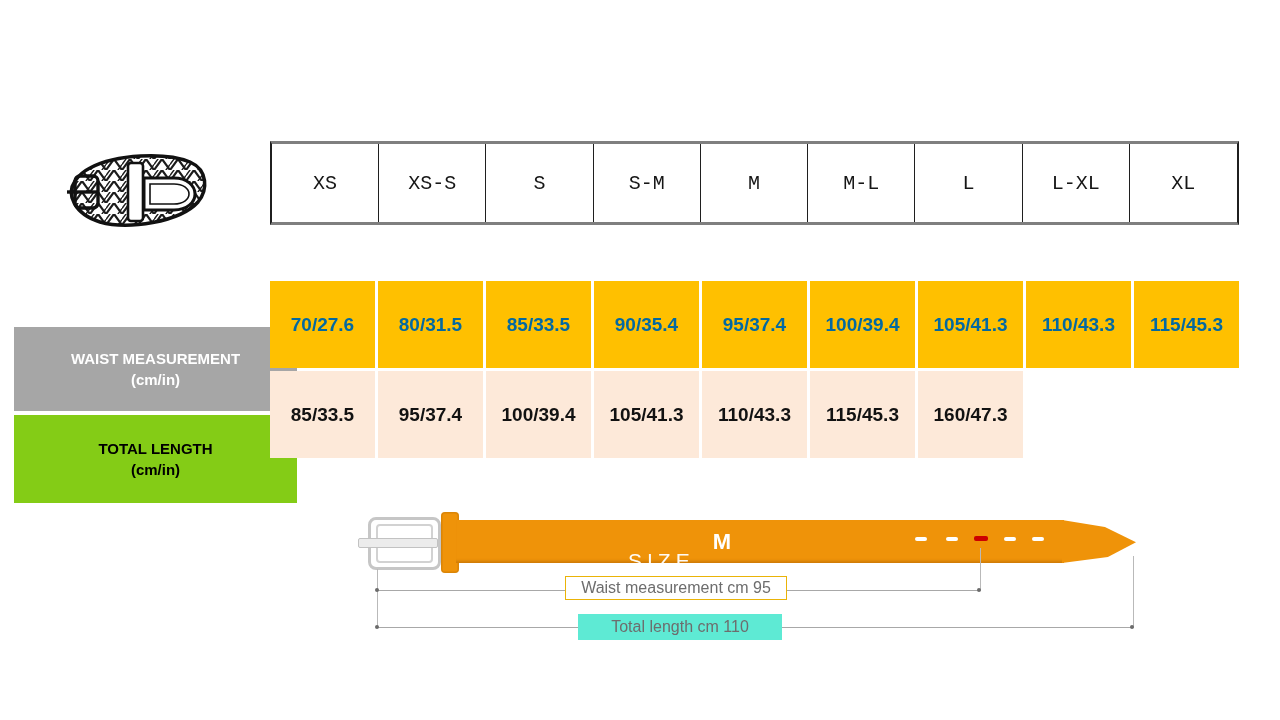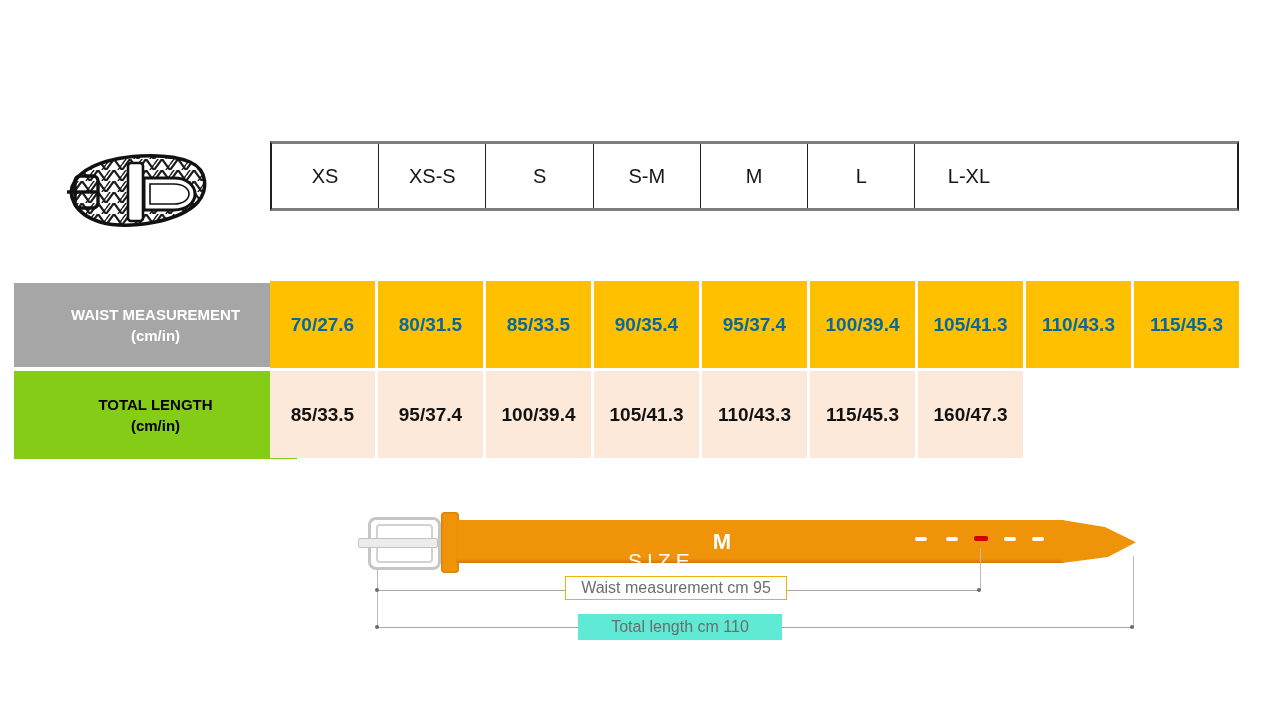--- a/index.html
+++ b/index.html
@@ -4,37 +4,38 @@
 <style>
   html,body { margin:0; padding:0; background:#ffffff; }
   * { box-sizing:border-box; }
   .canvas {
     position:relative; width:1280px; height:720px; background:#ffffff;
     font-family:"Liberation Sans", sans-serif; overflow:hidden;
   }
 
   
   .size-header {
-    position:absolute; left:270px; top:141px; width:969px; height:70px;
+    position:absolute; left:270px; top:141px; width:969px; height:84px;
     display:grid; grid-template-columns:repeat(9,1fr);
     border-top:3px solid #7f7f7f; border-bottom:3px solid #7f7f7f;
     border-left:2px solid #1f1f1f; border-right:2px solid #1f1f1f;
     background:#fff;
+    font-family:Liberation Mono, monospace;
   }
   .size-header .hcell {
     display:flex; align-items:center; justify-content:center;
     font-size:20px; color:#161616; border-right:1.5px solid #1f1f1f;
   }
   .size-header .hcell:last-child { border-right:none; }
 
   
   .rowlabel {
     position:absolute; left:14px; width:283px;
     display:flex; flex-direction:column; align-items:center; justify-content:center;
-    font-weight:bold; font-size:15px; line-height:1.4; text-align:left;
+    font-weight:bold; font-size:15px; line-height:1.4; text-align:left;margin-top:44px;
   }
   .rowlabel.waist { top:283px; height:84px; background:#a6a6a6; color:#ffffff; }
   .rowlabel.total { top:371px; height:88px; background:#84cc16; color:#000000; }
 
   
   .valrow {
     position:absolute; left:270px; width:969px; height:87px;
     display:grid; grid-template-columns:repeat(9,1fr); gap:3px;
   }
   .valrow.waist { top:281px; }
@@ -127,22 +128,24 @@
     <rect x="17" y="28" width="23" height="32" rx="5" fill="none" stroke="#111" stroke-width="3.4"></rect>
     <line x1="9" y1="44" x2="40" y2="44" stroke="#111" stroke-width="3.4"></line>
   </svg>
 
   <div class="size-header">
     <div class="hcell">XS</div>
     <div class="hcell">XS-S</div>
     <div class="hcell">S</div>
     <div class="hcell">S-M</div>
     <div class="hcell">M</div>
+    <div class="hcell">M-L</div>
     <div class="hcell">L</div>
     <div class="hcell">L-XL</div>
+    <div class="hcell">XL</div>
   </div>
 
   <div class="rowlabel waist">
     <span>WAIST MEASUREMENT</span>
     <span>(cm/in)</span>
   </div>
   <div class="rowlabel total">
     <span>TOTAL LENGTH</span>
     <span>(cm/in)</span>
   </div>

